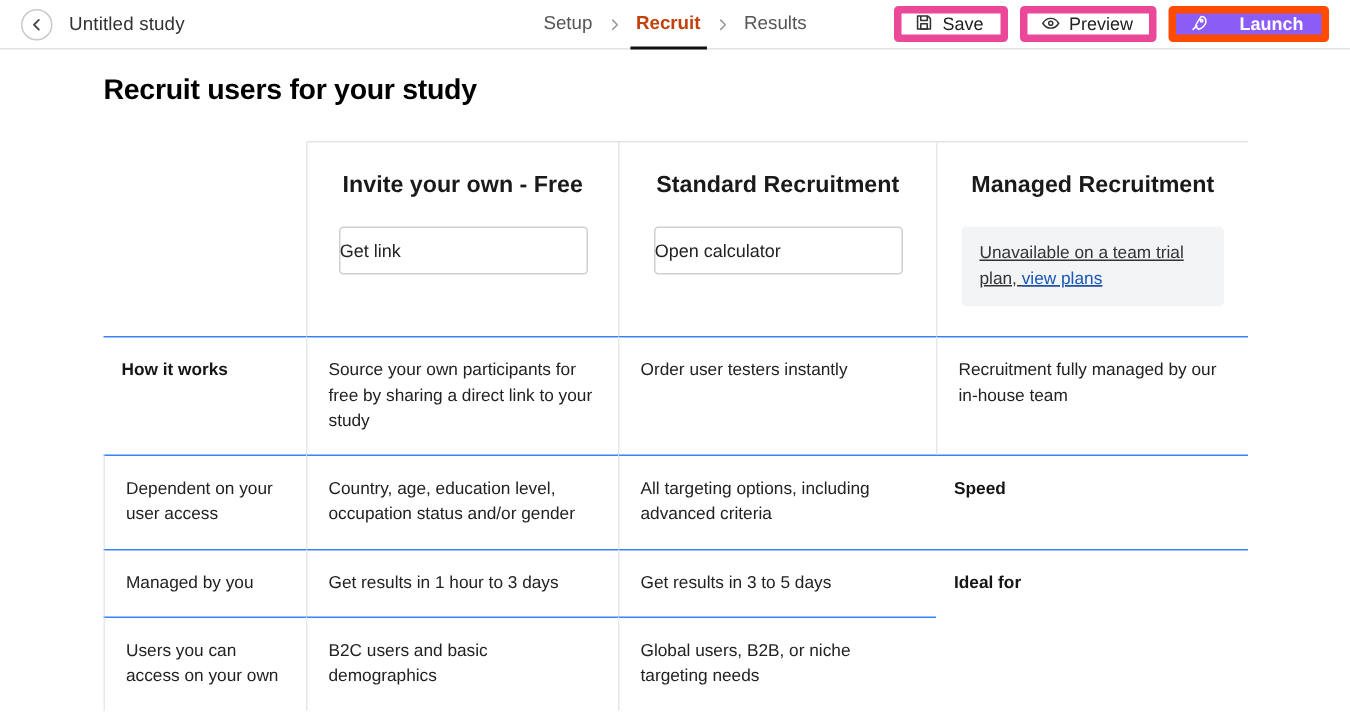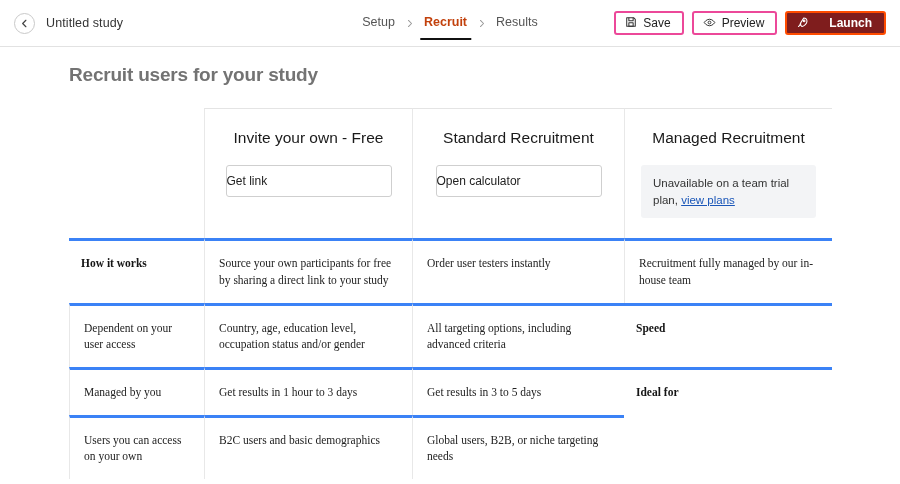--- a/index.html
+++ b/index.html
@@ -9,21 +9,21 @@
     width: 900px;
     height: 484px;
     overflow: hidden;
     background: #ffffff;
     font-family: "Liberation Sans", sans-serif;
     color: #222222;
   }
 
   
   .topbar {
-    height: 47px;
+    height: 33px;
     border-bottom: 1px solid #e2e2e2;
     display: flex;
     align-items: center;
     padding: 0 14px;
     position: relative;
   }
   .back-btn {
     width: 21px; height: 21px;
     border-radius: 50%;
     border: 1px solid #c9c9c9;
@@ -72,47 +72,47 @@
   .actions {
     margin-left: auto;
     display: flex;
     align-items: center;
     gap: 8px;
   }
   .btn {
     display: flex;
     align-items: center;
     gap: 6px;
-    border: 2px solid #ec4899;
+    border: 5px solid #ec4899;
     background: #fff;
     border-radius: 3px;
     font-size: 12px;
     color: #222;
     padding: 5px 11px 5px 9px;
     cursor: pointer;
     height: 24px;
     line-height: 1;
   }
   .btn-launch {
-    background: #7f1d1d;
+    background: #8b5cf6;
     border-color: #ff4c00;
     color: #fff;
     font-weight: bold;
     padding: 5px 12px 5px 9px;
     gap: 20px;
   }
 
   
   .page-head {
     padding: 17px 0 0 69px;
   }
   .page-title {
     font-size: 19px;
     font-weight: bold;
-    color: #737373;
+    color: #000000;
     margin: 0;
     letter-spacing: -.2px;
   }
   .page-sub {
     font-size: 11.5px;
     color: #555;
     margin: 7px 0 0 0;
   }
 
   
@@ -123,21 +123,21 @@
     grid-template-columns: 135px 208px 212px 208px;
   }
   .col-head {
     padding: 12px 0 0 0;
     text-align: center;
     border-top: 1px solid #e4e4e4;
   }
   .col-head.blank { border-top: none; }
   .col-title {
     font-size: 15.5px;
-    font-weight: normal;
+    font-weight: bold;
     color: #1a1a1a;
     text-align: center;
     margin: 8px 0 0 0;
   }
   .cta-wrap {
     display: flex;
     justify-content: center;
     padding: 18px 0 20px 0;
   }
   .cta {
@@ -153,34 +153,34 @@
   }
   .notice {
     margin: 18px 16px 20px 16px;
     background: #f3f4f6;
     border-radius: 3px;
     padding: 10px 12px;
     font-size: 11.5px;
     color: #333;
     line-height: 1.45;
     text-align: left;
+    text-decoration: underline;
   }
   .notice a {
     color: #1a56b8;
     text-decoration: underline;
     cursor: pointer;
   }
 
   .rowlabel, .cell {
-    border-top: 3px solid #3b82f6;
+    border-top: 1px solid #3b82f6;
     font-size: 11.5px;
     line-height: 1.45;
     padding: 14px 16px 14px 14px;
     color: #222;
-    font-family: Liberation Serif, serif;
   }
   .rowlabel {
     font-weight: bold;
     color: #151515;
     padding-left: 12px;
   }
   .cell { position: relative; padding-left: 14px; }
   .divider-v {
     border-left: 1px solid #e8e8e8;
   }

